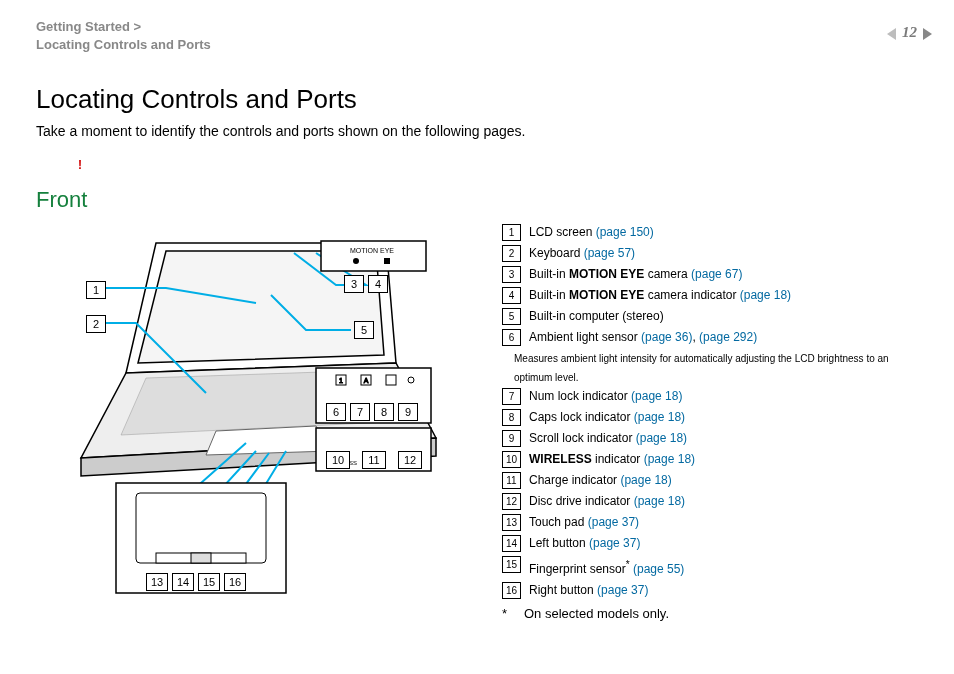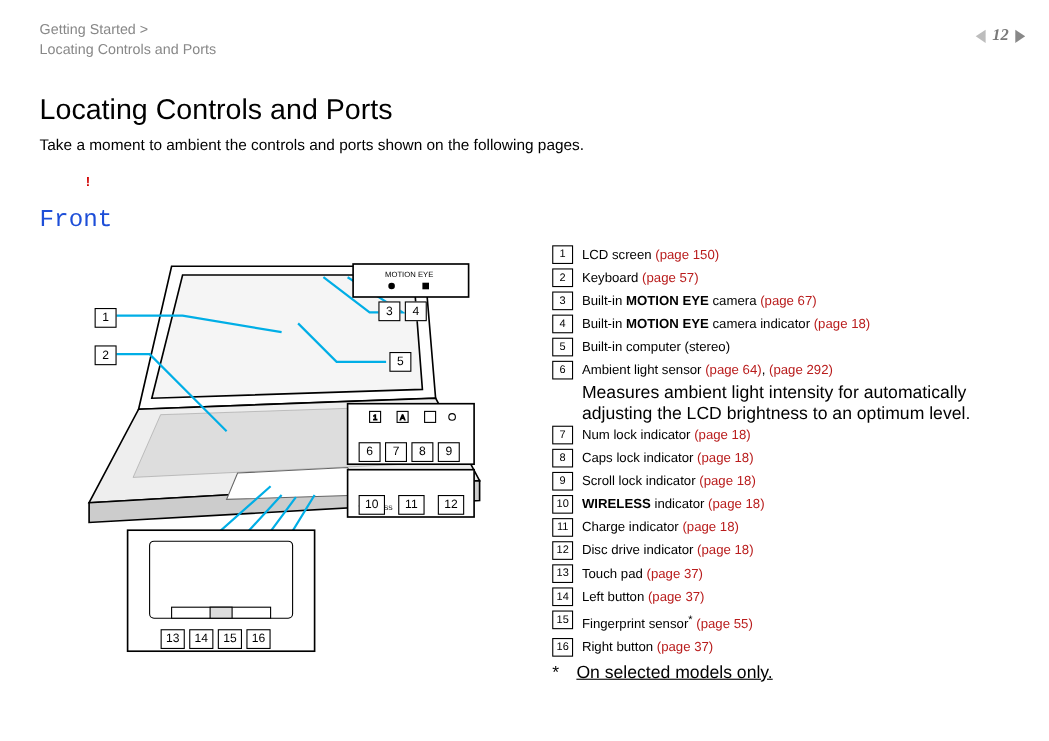--- a/index.html
+++ b/index.html
@@ -1,35 +1,35 @@
 <!DOCTYPE html>
 <html><head>
 <meta charset="utf-8">
 <style>
   html,body{margin:0;padding:0;background:#fff;font-family:Arial,Helvetica,sans-serif;color:#000;}
   .page{width:954px;height:674px;position:relative;box-sizing:border-box;padding:18px 36px 0 36px;}
-  .crumb{font-family:Arial,sans-serif;font-weight:normal;color:#888;font-size:13px;line-height:18px;}
+  .crumb{font-family:Arial,sans-serif;font-weight:bold;color:#888;font-size:13px;line-height:18px;}
   .pagenum{position:absolute;right:22px;top:24px;font-style:italic;font-weight:bold;font-family:Georgia,serif;color:#7a7a7a;font-size:15px;}
   .pagenum .tri{display:inline-block;width:0;height:0;border-top:6px solid transparent;border-bottom:6px solid transparent;vertical-align:middle;}
   .pagenum .tri.l{border-right:9px solid #bdbdbd;margin-right:6px;}
   .pagenum .tri.r{border-left:9px solid #888;margin-left:6px;}
   h1{font-family:Arial,sans-serif;font-weight:normal;font-size:26px;margin:30px 0 8px 0;}
   .intro{font-size:14px;margin:0 0 18px 0;}
   .note{margin-left:42px;font-size:12px;line-height:16px;}
   .note .bang{color:#d00000;font-weight:bold;display:block;margin-bottom:1px;}
-  h2{font-family:Liberation Mono, monospace;font-weight:normal;color:#1d4ed8;font-size:22px;margin:14px 0 10px 0;}
+  h2{font-family:Liberation Sans, sans-serif;font-weight:normal;color:#15803d;font-size:22px;margin:14px 0 10px 0;}
   .body{display:flex;align-items:flex-start;}
   .diagram{width:430px;flex:0 0 430px;}
   .legend{flex:1;font-size:12px;line-height:19px;padding-left:36px;}
   .legend .row{display:flex;align-items:flex-start;margin-bottom:2px;}
   .numbox{display:inline-flex;align-items:center;justify-content:center;width:17px;height:15px;border:1px solid #000;font-family:Arial,sans-serif;font-size:10px;font-weight:normal;margin-right:8px;flex:0 0 17px;margin-top:1px;}
-  .legend a,.legend .lk{color:#b91c1c;text-decoration:none;}
+  .legend a,.legend .lk{color:#0369a1;text-decoration:none;}
   .legend .txt{flex:1;}
-  .legend .sub{margin-left:27px;font-size:16px;}
-  .legend .foot{margin-top:4px;font-size:16px;text-decoration:underline;}
+  .legend .sub{margin-left:12px;font-size:10px;}
+  .legend .foot{margin-top:4px;font-size:13px;}
   .legend .foot .ast{display:inline-block;width:22px;}
   
   .dg{position:relative;width:430px;height:380px;}
   .dg svg{position:absolute;left:0;top:0;}
   .dg .cb{position:absolute;border:1.5px solid #000;background:#fff;font-family:Arial;font-size:11px;text-align:center;line-height:16px;box-sizing:border-box;}
 </style>
 </head>
 <body>
 
 <div class="page">
@@ -37,21 +37,21 @@
   <div class="pagenum">
     <span class="tri l"></span><span>12</span><span class="tri r"></span>
   </div>
 
   <div class="crumb">
     <div>Getting Started &gt;</div>
     <div>Locating Controls and Ports</div>
   </div>
 
   <h1>Locating Controls and Ports</h1>
-  <p class="intro">Take a moment to ambient the controls and ports shown on the following pages.</p>
+  <p class="intro">Take a moment to identify the controls and ports shown on the following pages.</p>
 
   <div class="note">
     <span class="bang">!</span>
   </div>
 
   <h2>Front</h2>
 
   <div class="body">
 
     <div class="diagram">
@@ -157,21 +157,21 @@
         <div class="row">
           <span class="numbox">4</span>
           <span class="txt">Built-in <b>MOTION EYE</b> camera indicator <a class="lk">(page 18)</a></span>
         </div>
         <div class="row">
           <span class="numbox">5</span>
           <span class="txt">Built-in computer (stereo)</span>
         </div>
         <div class="row">
           <span class="numbox">6</span>
-          <span class="txt">Ambient light sensor <a class="lk">(page 64)</a>, <a class="lk">(page 292)</a></span>
+          <span class="txt">Ambient light sensor <a class="lk">(page 36)</a>, <a class="lk">(page 292)</a></span>
         </div>
         <div class="sub">Measures ambient light intensity for automatically adjusting the LCD brightness to an optimum level.</div>
         <div class="row">
           <span class="numbox">7</span>
           <span class="txt">Num lock indicator <a class="lk">(page 18)</a></span>
         </div>
         <div class="row">
           <span class="numbox">8</span>
           <span class="txt">Caps lock indicator <a class="lk">(page 18)</a></span>
         </div>

